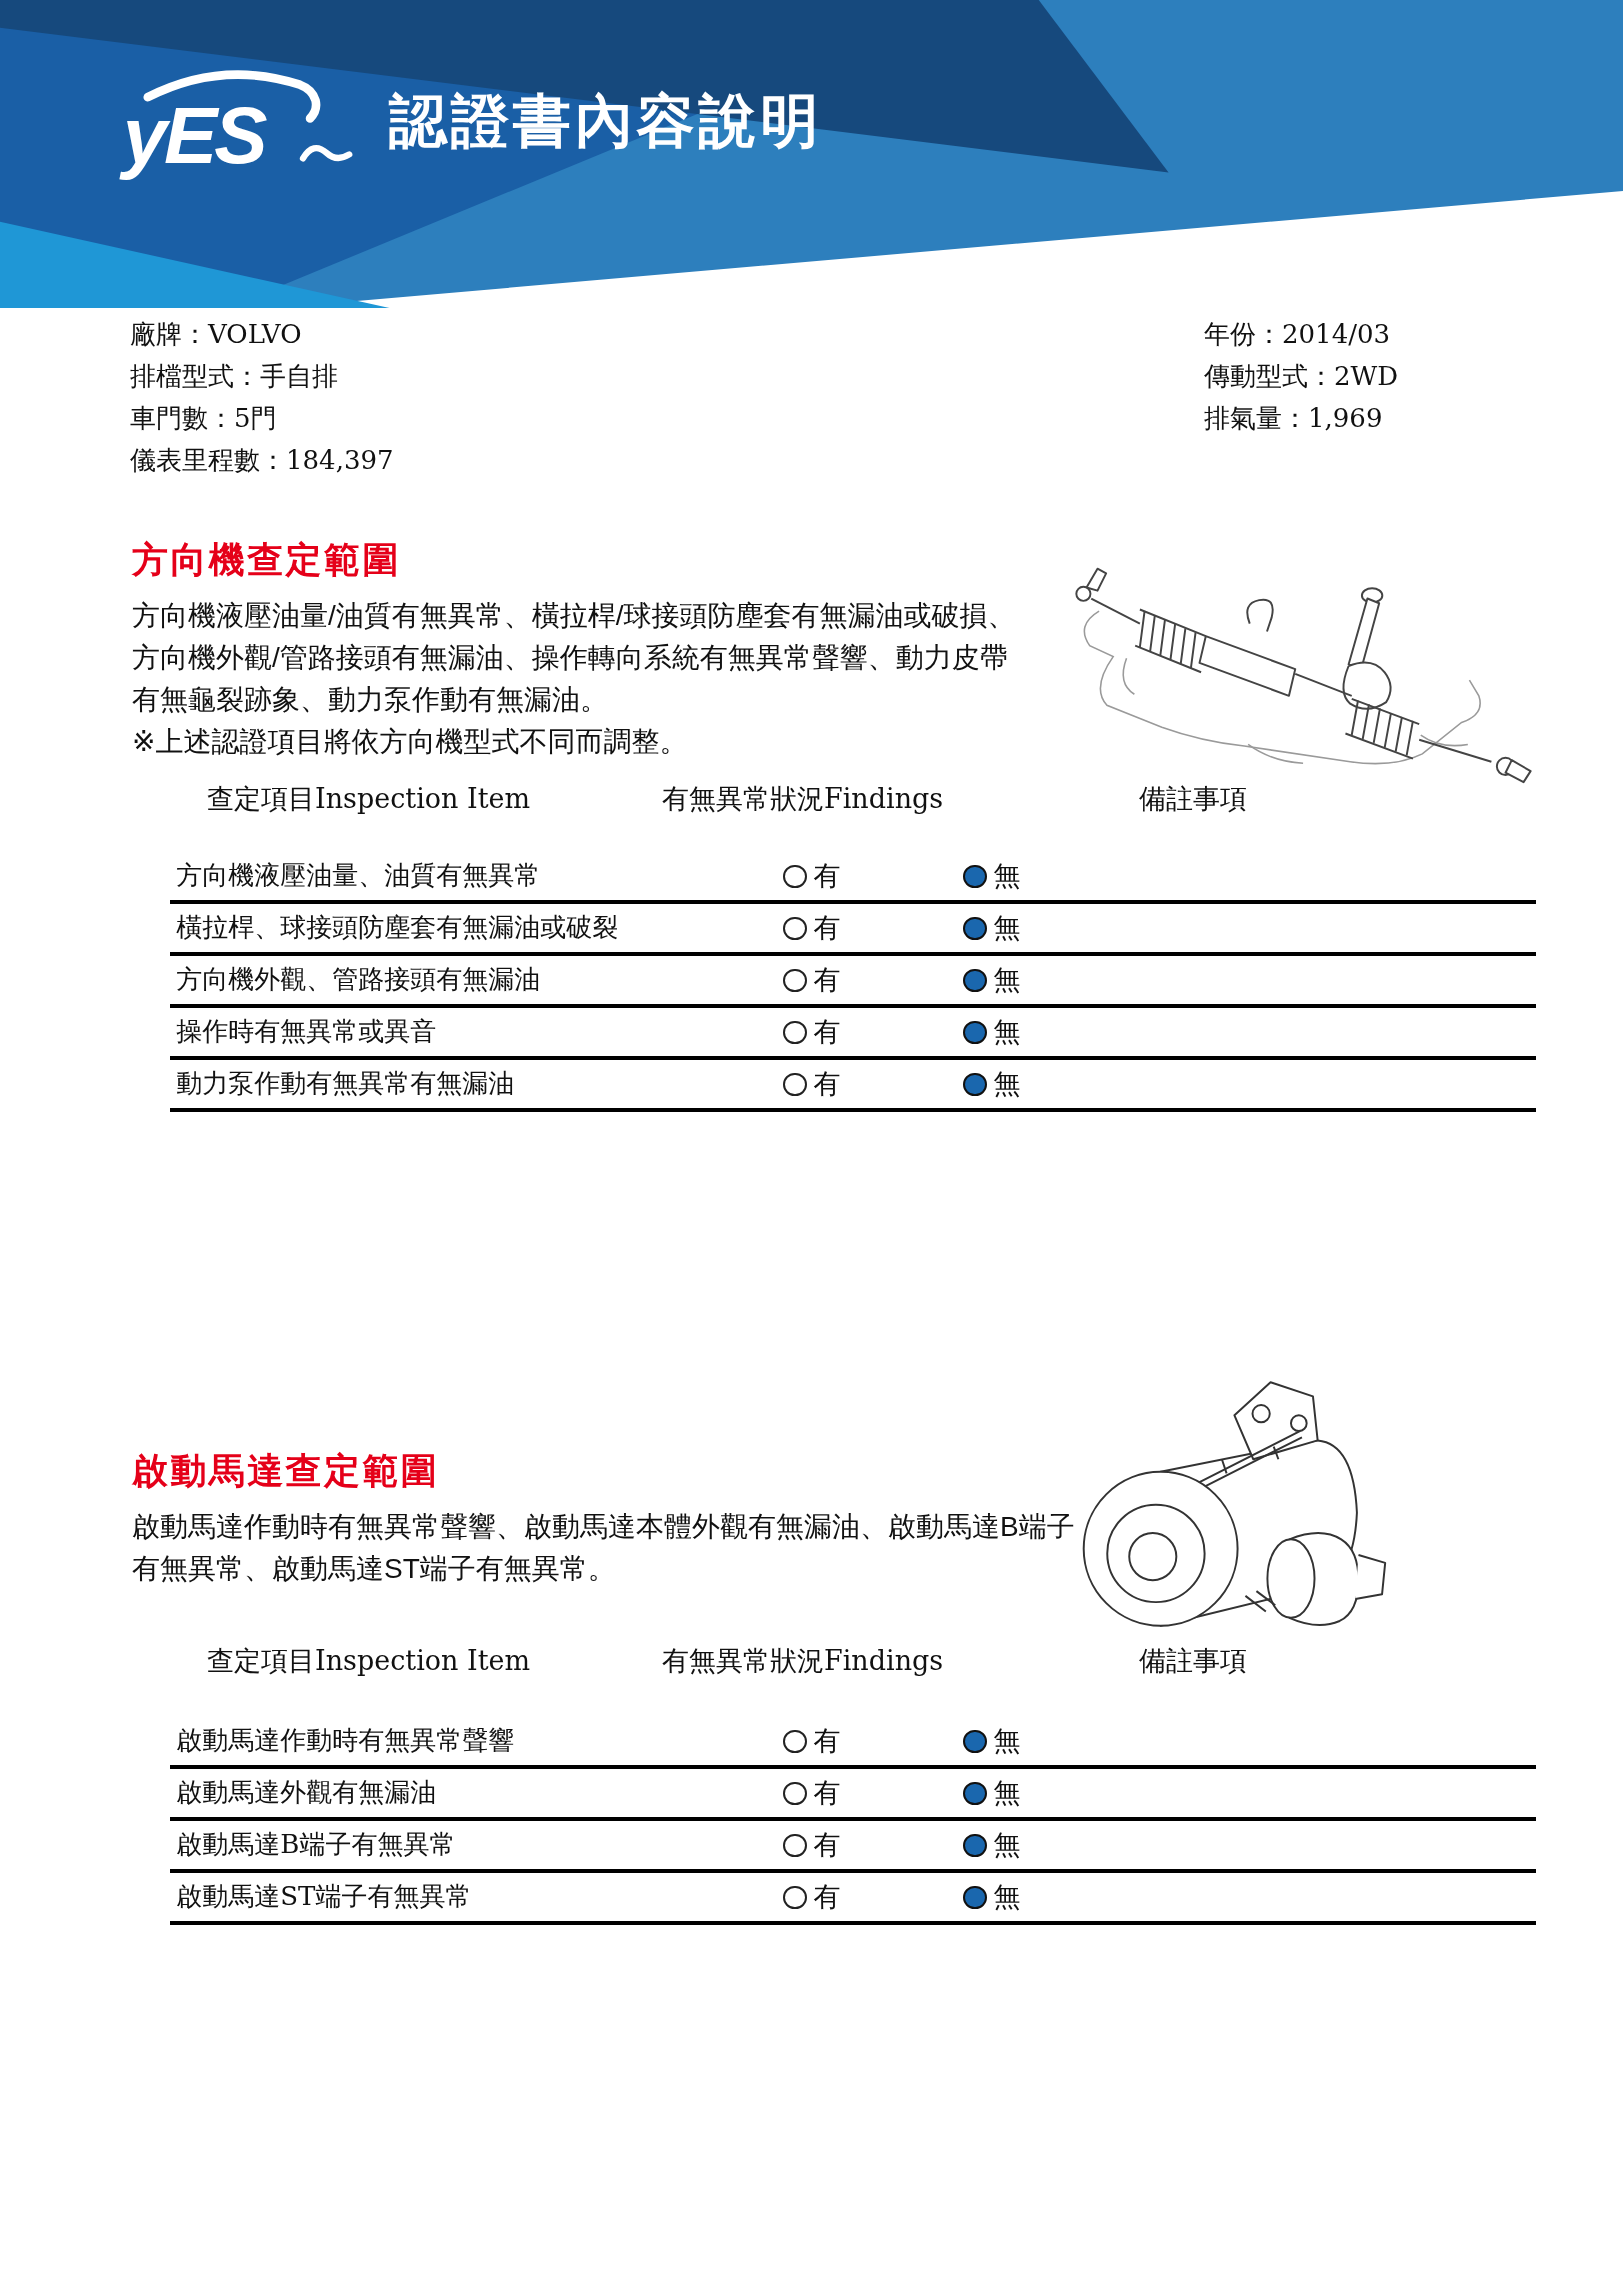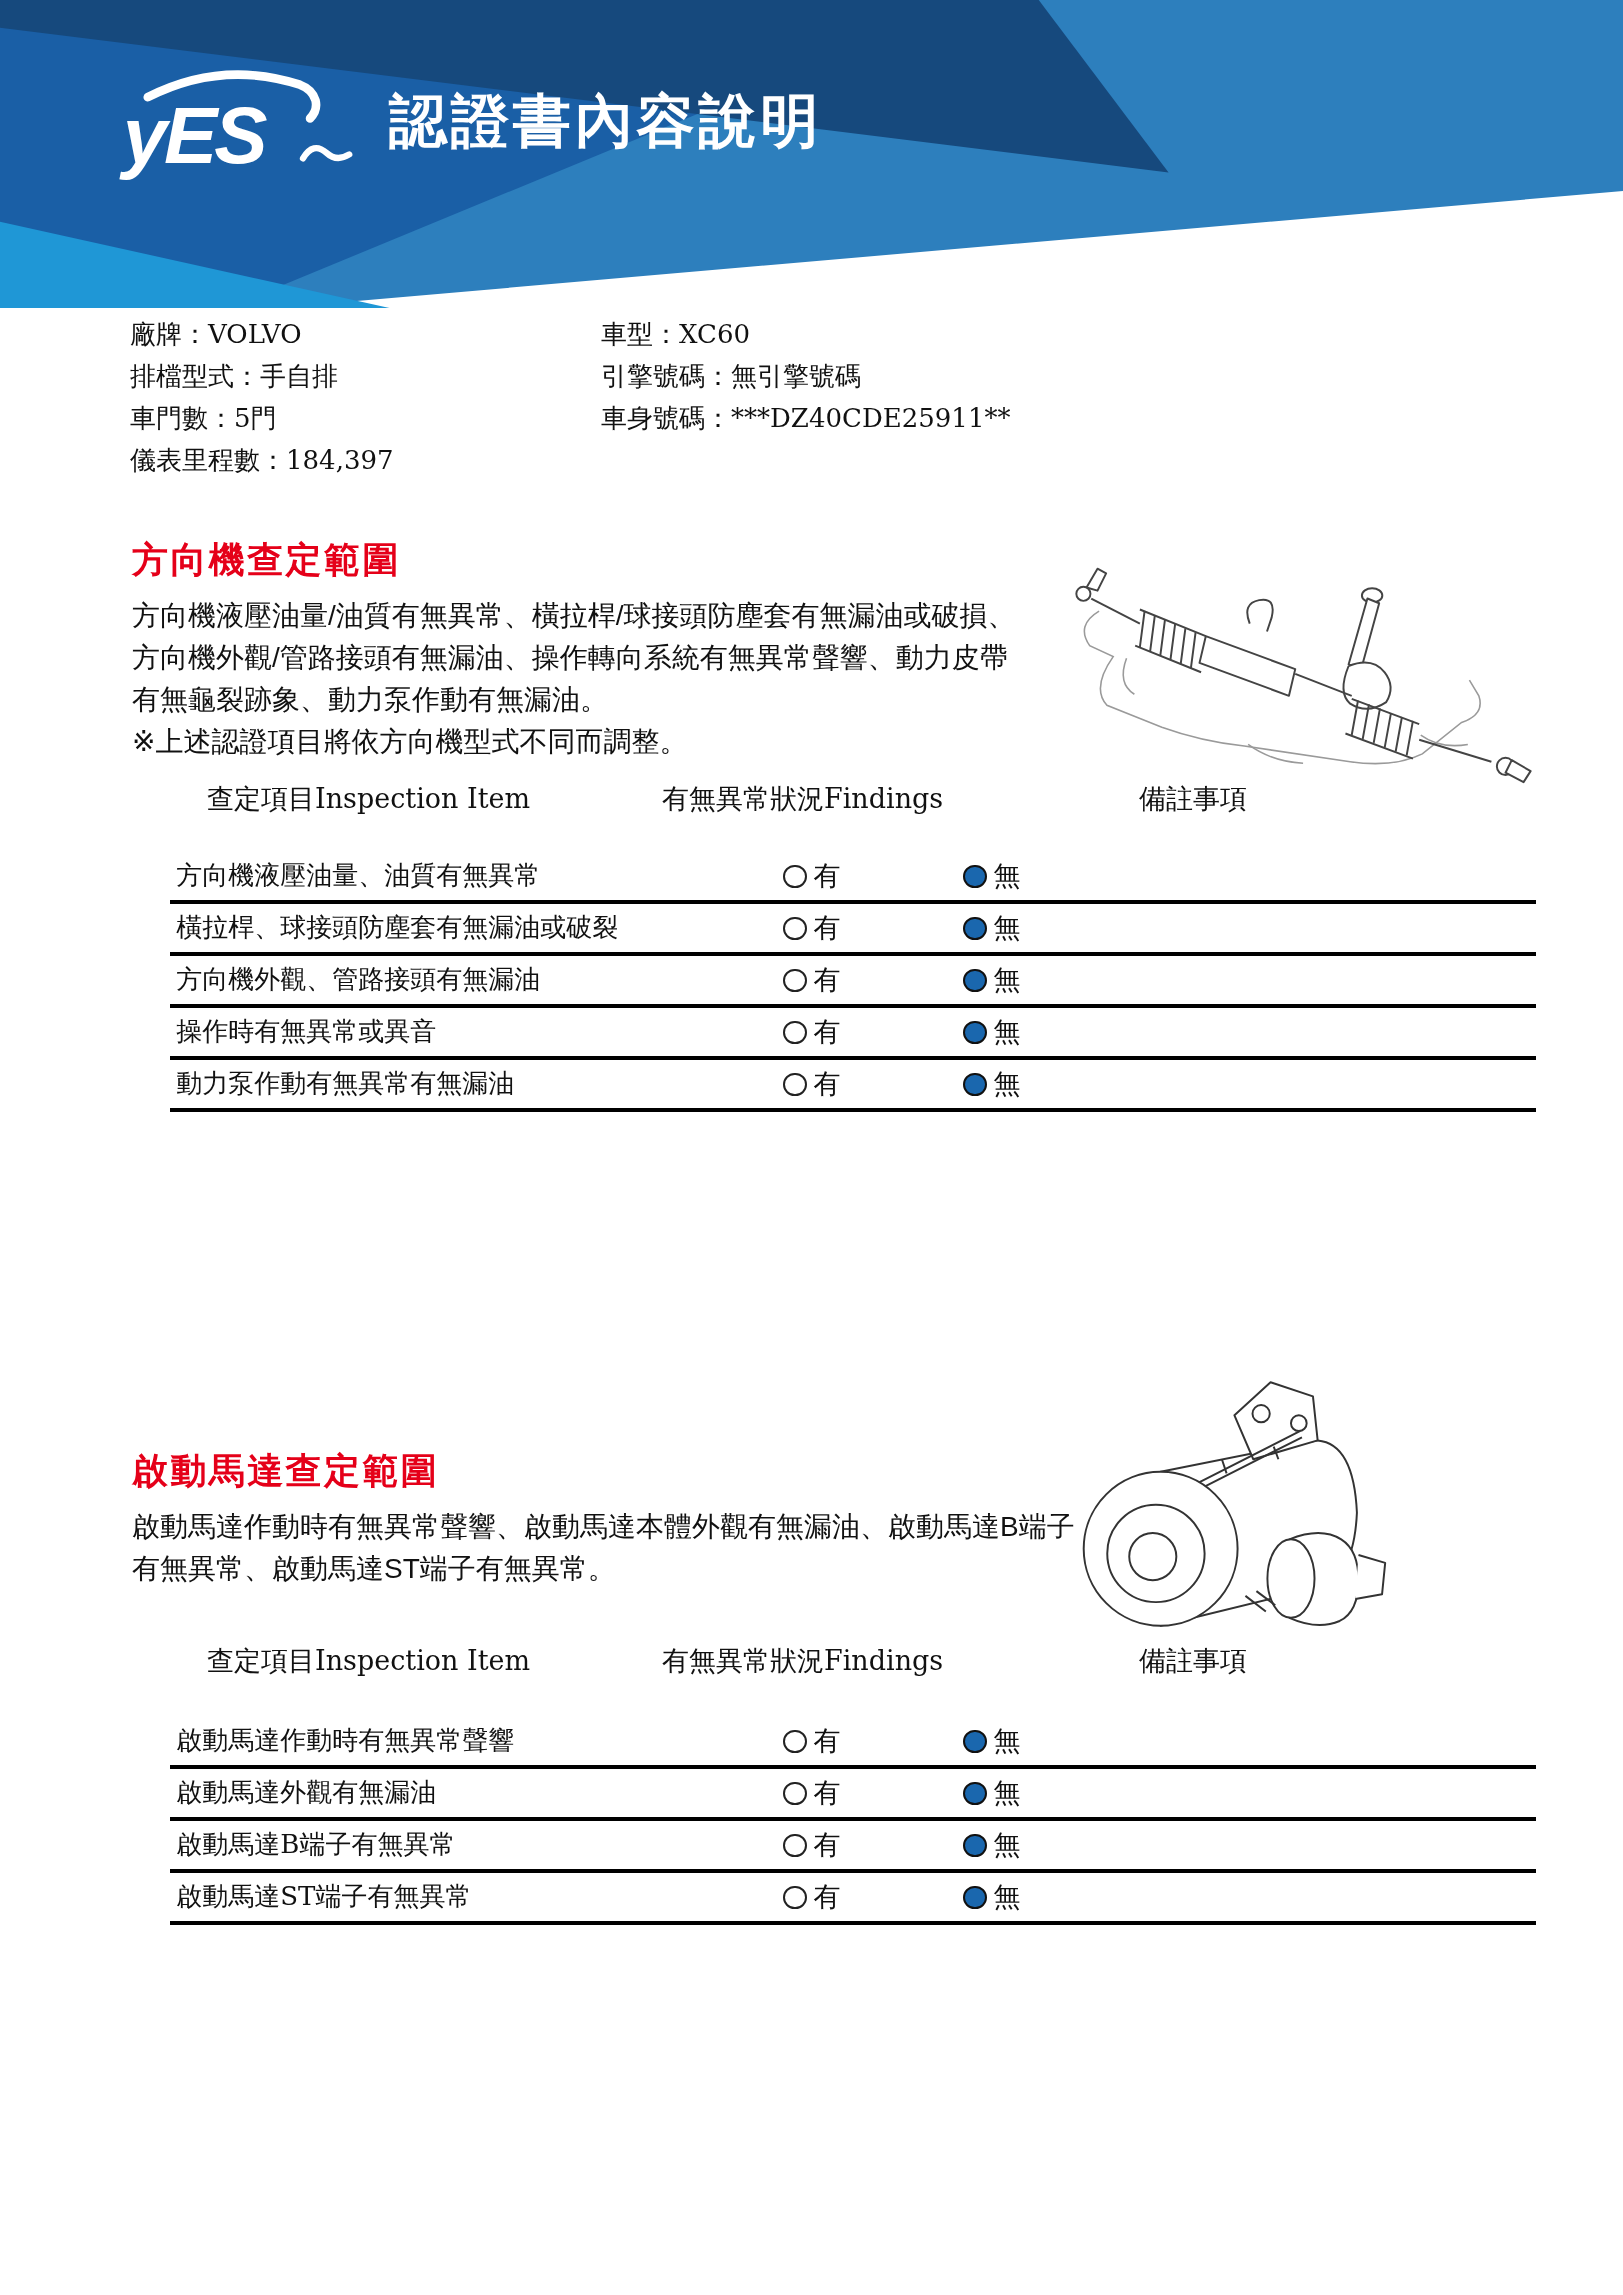--- a/index.html
+++ b/index.html
@@ -75,24 +75,24 @@
 
     <div class="hdr-title">認證書內容說明</div>
   </div>
 
   <div class="vcol c1">
     <div>廠牌：VOLVO</div>
     <div>排檔型式：手自排</div>
     <div>車門數：5門</div>
     <div>儀表里程數：184,397</div>
   </div>
-  <div class="vcol c2">
-    <div>車型：XC60</div>
-    <div>引擎號碼：無引擎號碼</div>
-    <div>車身號碼：***DZ40CDE25911**</div>
+  <div class="vcol c3">
+    <div>年份：2014/03</div>
+    <div>傳動型式：2WD</div>
+    <div>排氣量：1,969</div>
   </div>
 
   <div class="sec-title" style="top:536px">方向機查定範圍</div>
   <div class="sec-para" style="top:595px">
     <div>方向機液壓油量/油質有無異常、橫拉桿/球接頭防塵套有無漏油或破損、</div>
     <div>方向機外觀/管路接頭有無漏油、操作轉向系統有無異常聲響、動力皮帶</div>
     <div>有無龜裂跡象、動力泵作動有無漏油。</div>
     <div>※上述認證項目將依方向機型式不同而調整。</div>
   </div>
 

